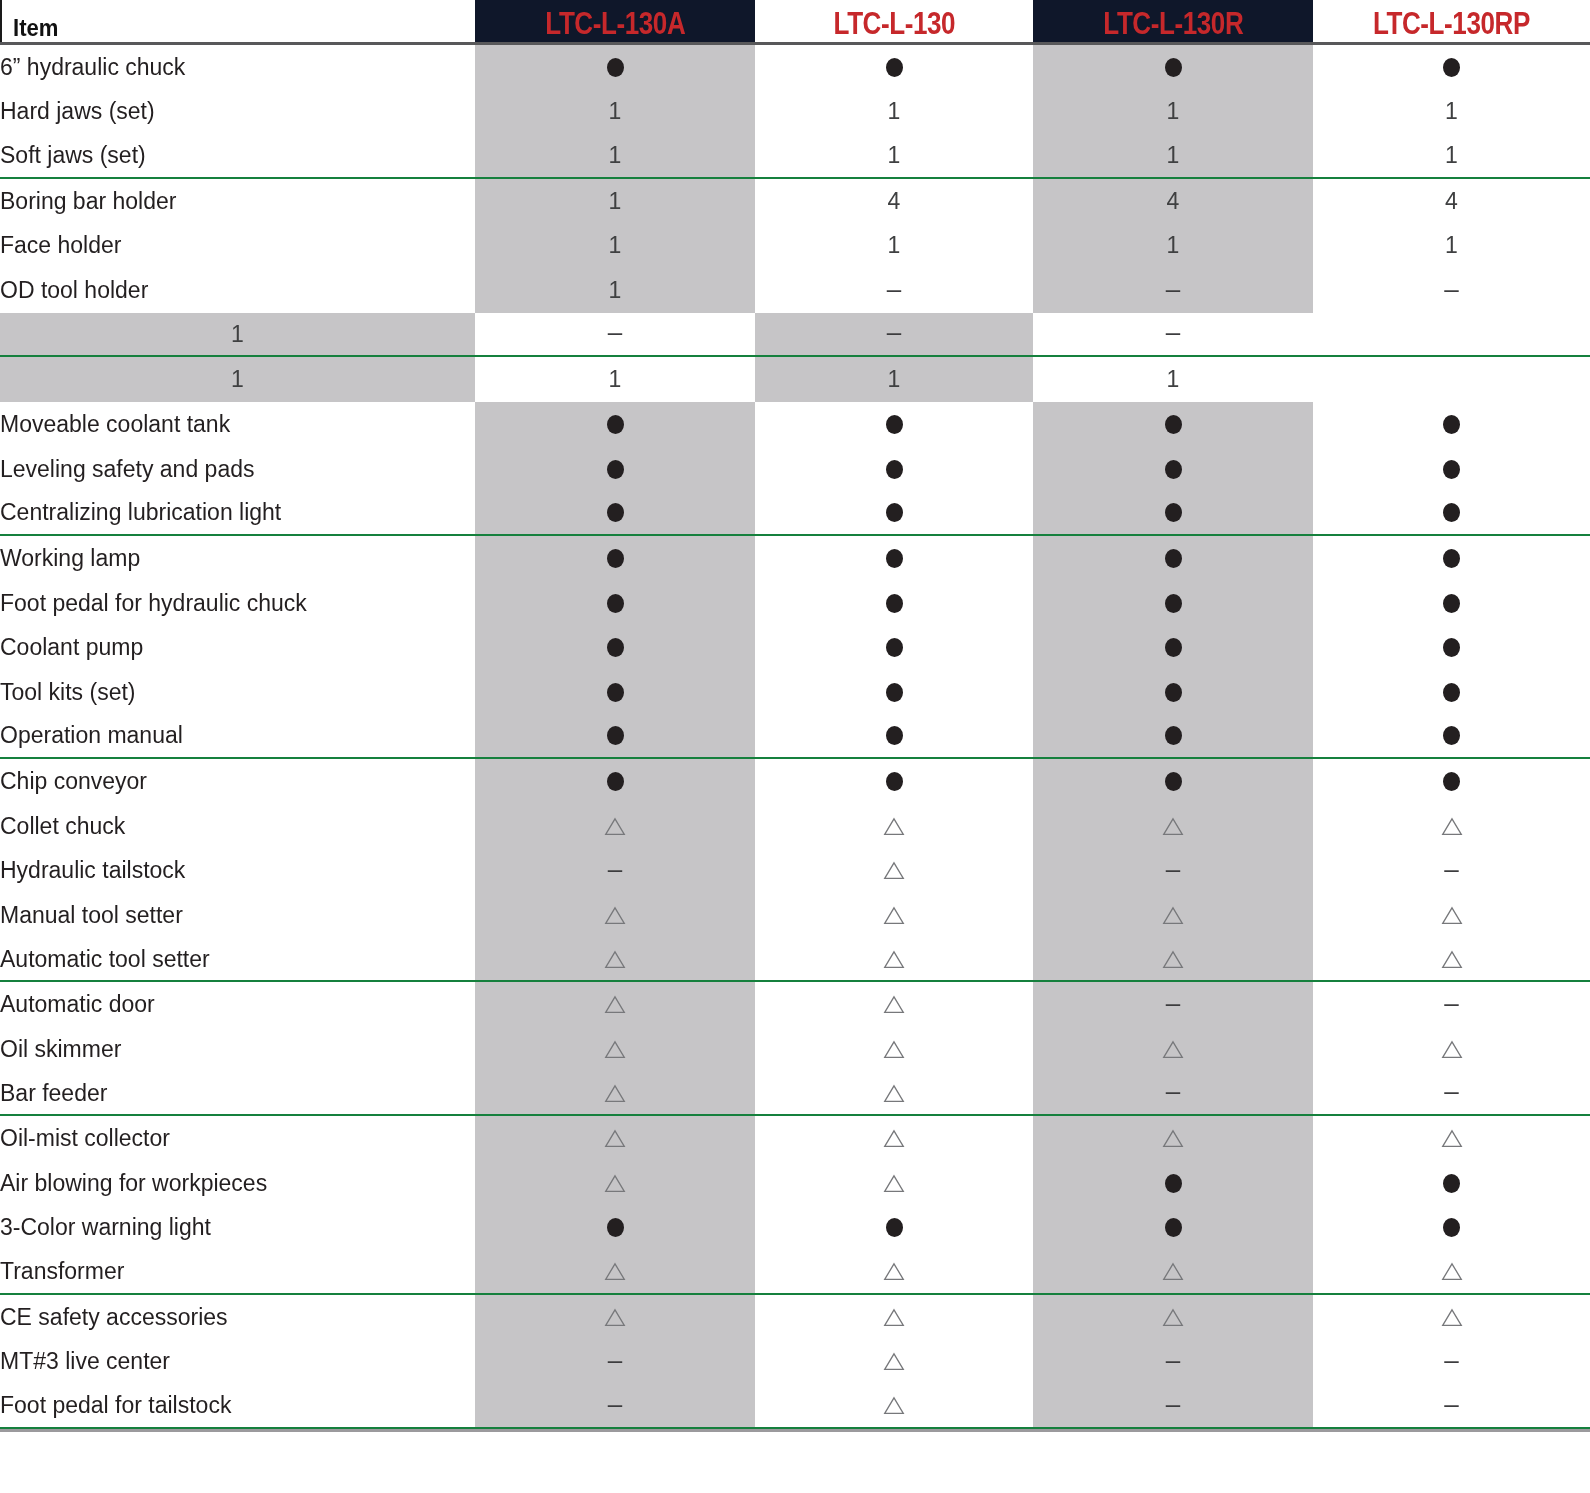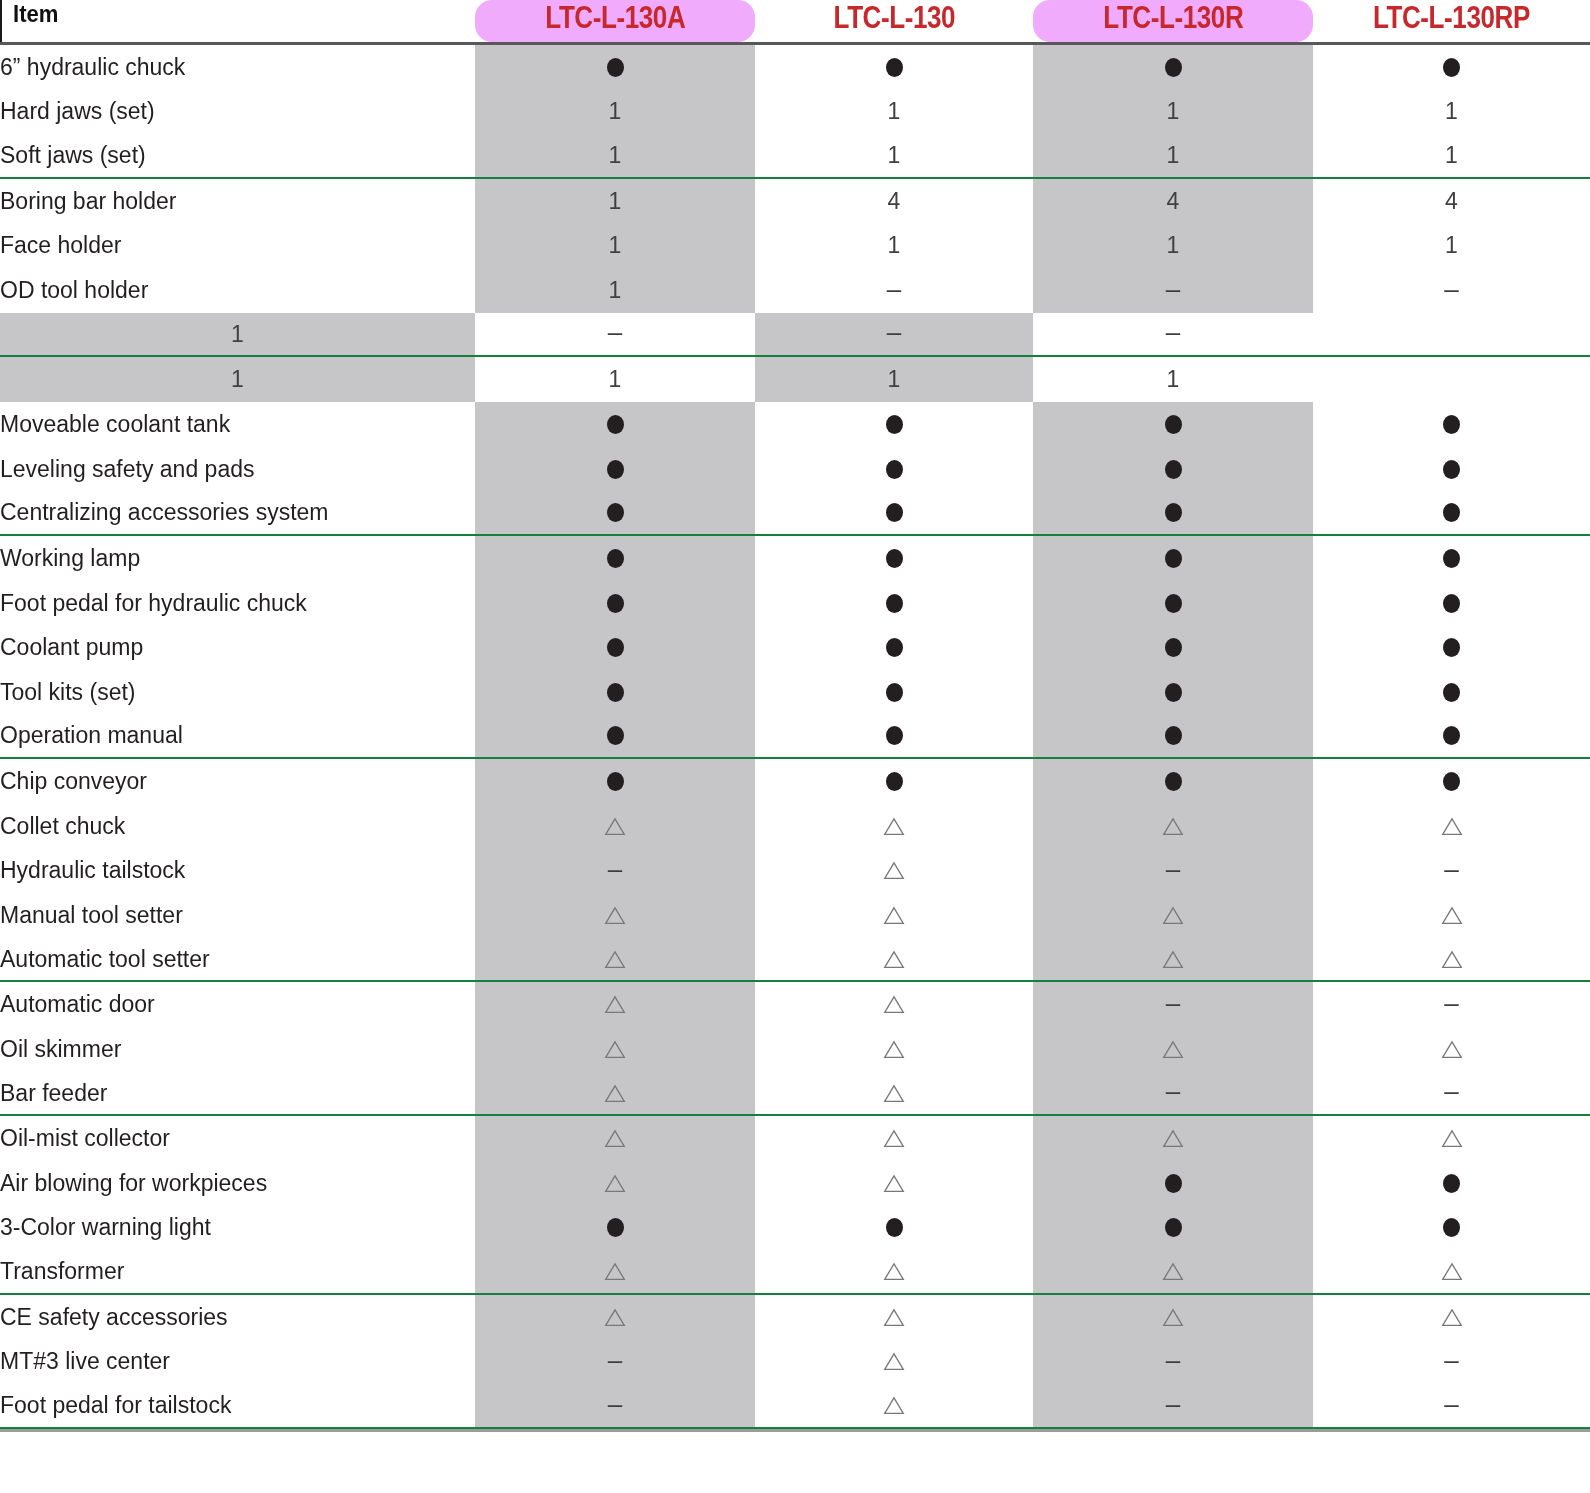--- a/index.html
+++ b/index.html
@@ -16,21 +16,21 @@
     grid-template-columns:475px 280px 278px 280px 277px;
     width:1590px;
     box-sizing:border-box;
   }
   
   #table-header{
     height:45px;
     border-bottom:3px solid #58585a;
   }
   #table-header .hcell{
-    display:flex;align-items:flex-start;justify-content:center;
+    display:flex;align-items:flex-end;justify-content:center;
     height:100%;
   }
   #table-header .hcell.item-h{
     justify-content:flex-start;
     border-left:2px solid #1a1a1a;
     padding-left:11px;
   }
   .item-h-label{
     font-weight:bold;font-size:24px;color:#111111;
     display:inline-block;transform:scaleX(0.92);transform-origin:left center;
@@ -51,21 +51,21 @@
   .cell{
     display:flex;align-items:center;justify-content:center;
     overflow:hidden;
   }
   .item-cell{
     justify-content:flex-start;
     font-size:23px;color:#231f20;
     white-space:nowrap;
   }
   .shaded{background:#c6c5c7;}
-  #table-header .shaded{background:#f0abfc;border-radius:17px;}
+  #table-header .shaded{background:#0f172a;}
   .sym-dot{
     display:inline-block;width:17px;height:19px;
     background:#231f20;border-radius:50%;
   }
   .sym-tri{display:inline-flex;align-items:center;justify-content:center;}
   .sym-dash{
     font-size:26px;color:#3c3c3e;line-height:1;
     transform:translateY(-2px);
   }
   .sym-num{font-size:23px;color:#3f4041;}
@@ -239,21 +239,21 @@
           <span class="sym-dot"></span>
         </div>
         <div class="cell val-cell shaded">
           <span class="sym-dot"></span>
         </div>
         <div class="cell val-cell">
           <span class="sym-dot"></span>
         </div>
       </div>
       <div class="grid-row row group-end">
-        <div class="cell item-cell">Centralizing accessories system</div>
+        <div class="cell item-cell">Centralizing lubrication light</div>
         <div class="cell val-cell shaded">
           <span class="sym-dot"></span>
         </div>
         <div class="cell val-cell">
           <span class="sym-dot"></span>
         </div>
         <div class="cell val-cell shaded">
           <span class="sym-dot"></span>
         </div>
         <div class="cell val-cell">

